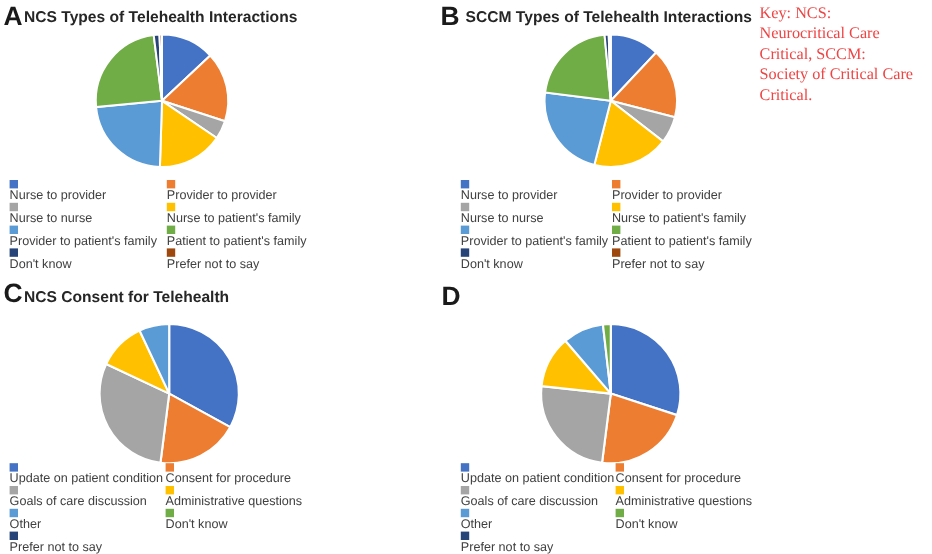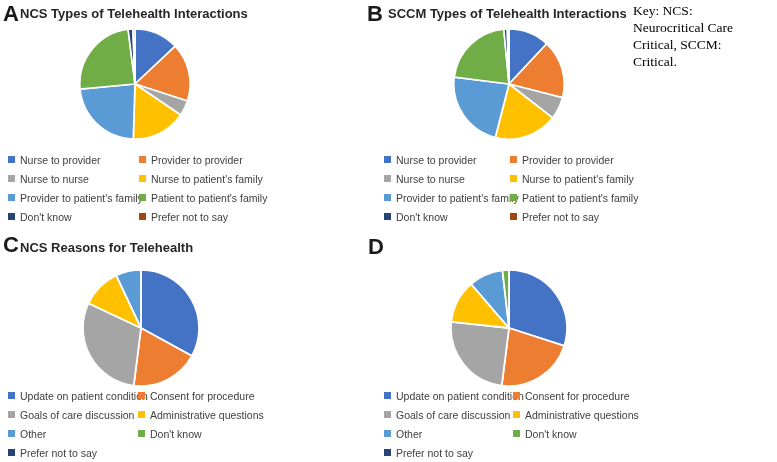--- a/index.html
+++ b/index.html
@@ -17,25 +17,25 @@
   }
   .pie{position:absolute;display:block;}
   .legend{
     position:absolute;display:grid;grid-auto-rows:19px;align-items:center;
     font-size:10.5px;color:#404040;white-space:nowrap;
   }
   .legend-a{grid-template-columns:131px auto;}
   .legend-b{grid-template-columns:126px auto;}
   .legend-c{grid-template-columns:130px auto;}
   .legend-d{grid-template-columns:129px auto;}
-  .legend-item{display:flex;align-items:center;}
+  .legend-item{display:flex;flex-direction:column;}
   .swatch{width:7px;height:7px;flex:none;margin-right:5px;}
   .key-note{
     position:absolute;left:633px;top:2px;width:144px;
-    font-family:"Liberation Serif",serif;font-size:13.5px;line-height:17px;color:#000000;
+    font-family:"Liberation Serif",serif;font-size:13.5px;line-height:17px;color:#ef4444;
   }
   
   #letter-a{left:3px;top:2px;}   #letter-b{left:367px;top:2px;}
   #letter-c{left:3px;top:233px;} #letter-d{left:368px;top:235px;}
   #title-a{left:20px;top:6px;width:240px;}
   #title-b{left:388px;top:6px;width:245px;}
   #title-c{left:20px;top:240px;width:245px;}
   #title-d{left:388px;top:240px;width:245px;}
   #pie-a{left:77px;top:26px;width:116px;height:116px;}
   #pie-b{left:451px;top:26px;width:116px;height:116px;}
@@ -139,21 +139,21 @@
         <span class="swatch" style="background: rgb(38, 68, 120);"></span>
         <span>Don't know</span>
       </div>
       <div class="legend-item">
         <span class="swatch" style="background: rgb(158, 72, 14);"></span>
         <span>Prefer not to say</span>
       </div>
     </div>
 
   <div class="panel-letter" id="letter-c">C</div>
-  <div class="chart-title" id="title-c">NCS Reasons for Telehealth</div>
+  <div class="chart-title" id="title-c">NCS Consent for Telehealth</div>
   <svg class="pie" id="pie-c" viewBox="0 0 124 124">
       <path d="M 62 62 L 62 3 A 59 59 0 0 1 113.70209412258794 90.4234667720012 Z" fill="#4472C4" stroke="#ffffff" stroke-width="1.8"></path>
       <path d="M 62 62 L 113.70209412258794 90.4234667720012 A 59 59 0 0 1 54.605339219706046 120.5347673775542 Z" fill="#ED7D31" stroke="#ffffff" stroke-width="1.8"></path>
       <path d="M 62 62 L 54.605339219706046 120.5347673775542 A 59 59 0 0 1 8.615203904504874 36.87902179766067 Z" fill="#A5A5A5" stroke="#ffffff" stroke-width="1.8"></path>
       <path d="M 62 62 L 8.615203904504874 36.87902179766067 A 59 59 0 0 1 36.87902179766074 8.615203904504838 Z" fill="#FFC000" stroke="#ffffff" stroke-width="1.8"></path>
       <path d="M 62 62 L 36.87902179766074 8.615203904504838 A 59 59 0 0 1 61.98970255746555 3.00000089862138 Z" fill="#5B9BD5" stroke="#ffffff" stroke-width="1.8"></path>
     </svg>
   <div class="legend legend-c" id="legend-c">
       <div class="legend-item">
         <span class="swatch" style="background: rgb(68, 114, 196);"></span>
@@ -222,16 +222,17 @@
       <div class="legend-item">
         <span class="swatch" style="background: rgb(38, 68, 120);"></span>
         <span>Prefer not to say</span>
       </div>
     </div>
 
   <div class="key-note">
       <div>Key: NCS:</div>
       <div>Neurocritical Care</div>
       <div>Critical, SCCM:</div>
+      <div>Society of Critical Care</div>
       <div>Critical.</div>
     </div>
 
 </div>
 
 </body></html>

